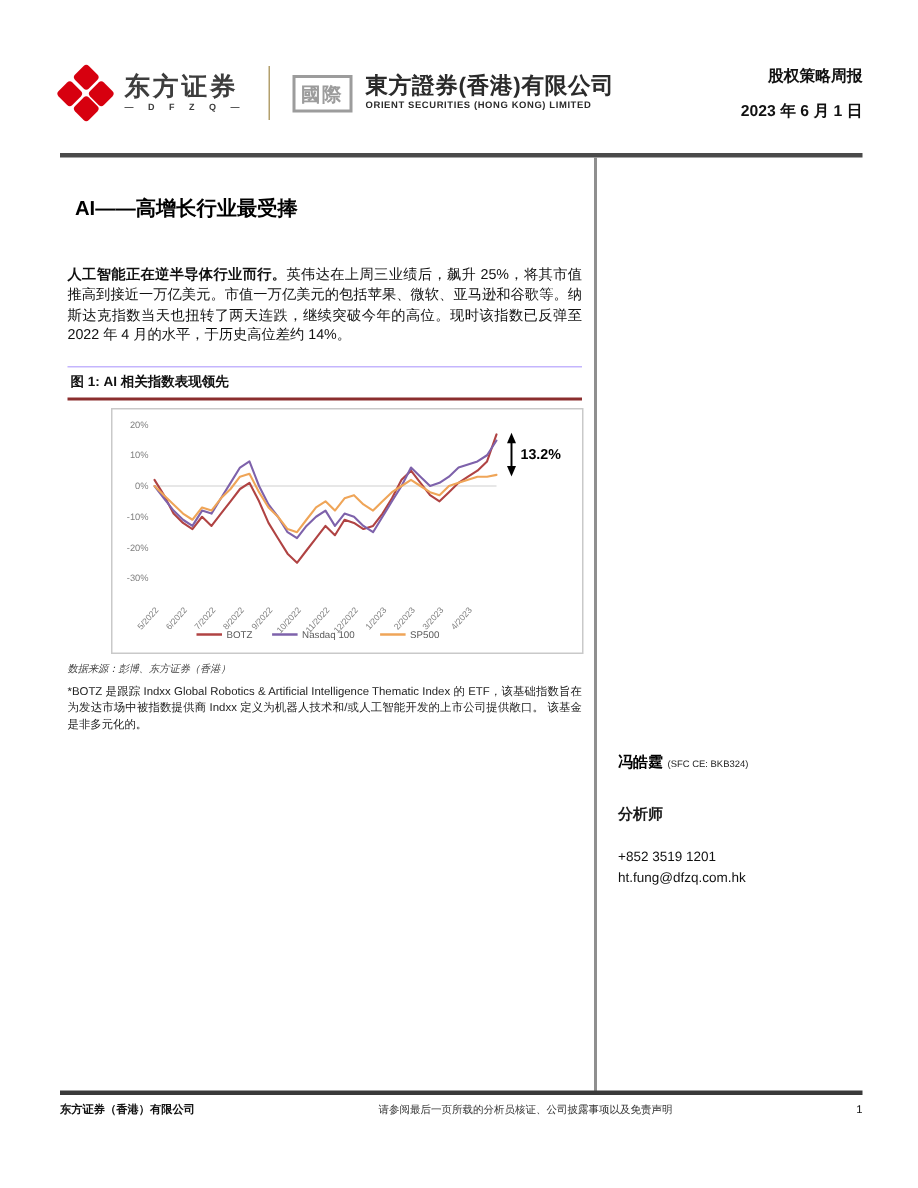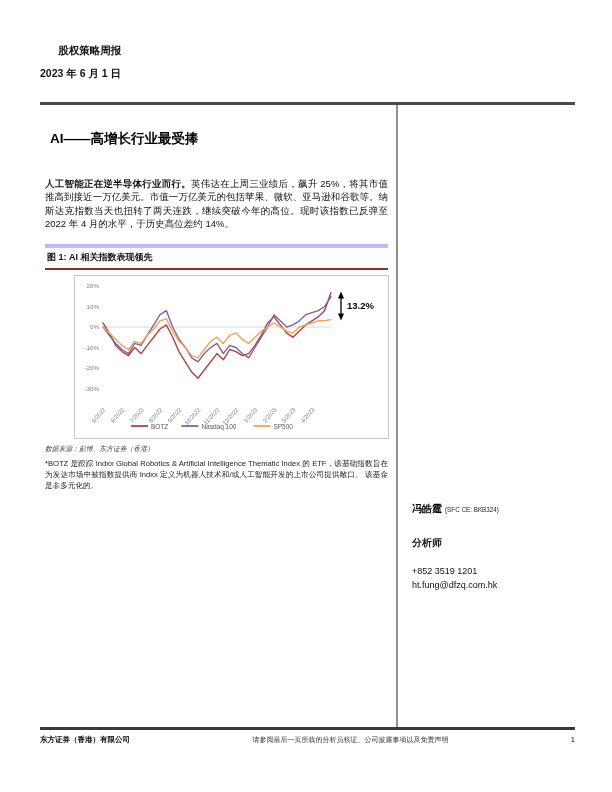--- a/index.html
+++ b/index.html
@@ -32,21 +32,21 @@
   .doc-title { position:absolute; left:50px; top:130px; font-size:13.5px; font-weight:bold; color:#000; }
 
   
   .left-col { position:absolute; left:45px; top:177px; width:343px; }
   .para { font-size:9.5px; line-height:13.4px; text-align:justify; margin:0 0 13px 0; color:#111; }
   .para b { font-weight:bold; }
   .para .ul { text-decoration:underline; }
 
   
   .figure-block { margin-top:9px; }
-  .fig-title { border-top:4px solid #c4b5fd; border-bottom:2px solid #8b2e2e; padding:3px 0 4px 2px; font-size:9px; font-weight:bold; color:#111; }
+  .fig-title { border-top:1px solid #c4b5fd; border-bottom:2px solid #8b2e2e; padding:3px 0 4px 2px; font-size:9px; font-weight:bold; color:#111; }
   .chart-wrap { margin:5px 0 0 29px; border:1px solid #c9c9c9; width:313px; height:162px; background:#fff; }
   .fig-source { margin-top:5px; font-size:6.8px; font-style:italic; color:#444; }
   .footnote { margin-top:4px; font-size:7.6px; line-height:11px; text-align:justify; color:#222; }
 
   
   .right-col { position:absolute; left:412px; top:498px; width:160px; }
   .analyst-name { font-size:10px; font-weight:bold; color:#000; display:inline; }
   .analyst-license { font-size:6.3px; color:#222; margin-left:3px; }
   .analyst-role { font-size:10px; font-weight:bold; margin-top:20px; }
   .analyst-phone { font-size:9px; margin-top:16px; color:#111; }
@@ -56,20 +56,38 @@
   .footer-rule { position:absolute; left:40px; right:37px; top:727px; height:2.5px; background:#3a3a3a; }
   .footer { position:absolute; left:40px; right:37px; top:735px; display:flex; justify-content:space-between; align-items:flex-start; }
   .footer-company { font-size:7.5px; font-weight:bold; color:#111; }
   .footer-disclaimer { font-size:7px; color:#333; }
   .footer-page { font-size:7.5px; color:#111; }
 </style>
 </head>
 <body>
 
 <div class="header">
+  <div class="brand-group">
+    <div class="logo-mark">
+      <div class="dm t"></div>
+        <div class="dm l"></div>
+        <div class="dm r"></div>
+        <div class="dm b"></div>
+    </div>
+    <div>
+      <div class="brand-cn">东方证券</div>
+      <div class="brand-sub">— D F Z Q —</div>
+    </div>
+    <div class="gold-divider"></div>
+    <div class="intl-badge">國際</div>
+    <div class="company-block">
+      <div class="company-cn">東方證券(香港)有限公司</div>
+      <div class="company-en">ORIENT SECURITIES (HONG KONG) LIMITED</div>
+    </div>
+  </div>
   <div class="report-meta">
     <div class="report-type">股权策略周报</div>
     <div class="report-date">2023 年 6 月 1 日</div>
   </div>
 </div>
 <div class="header-rule"></div>
 <div class="v-divider"></div>
 
 <div class="doc-title">AI——高增长行业最受捧</div>
 

